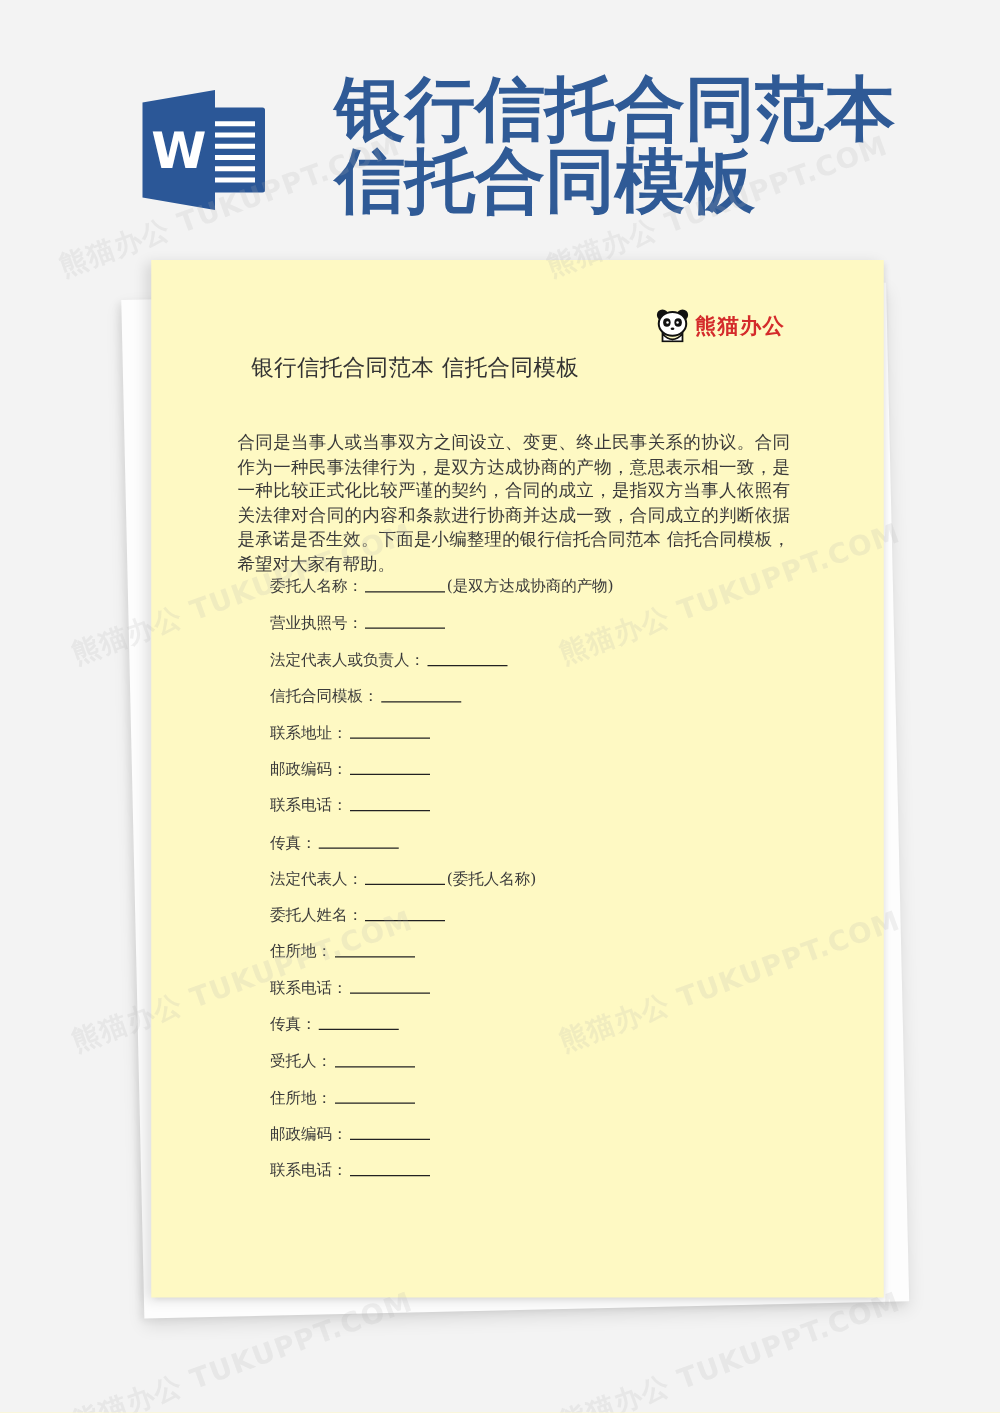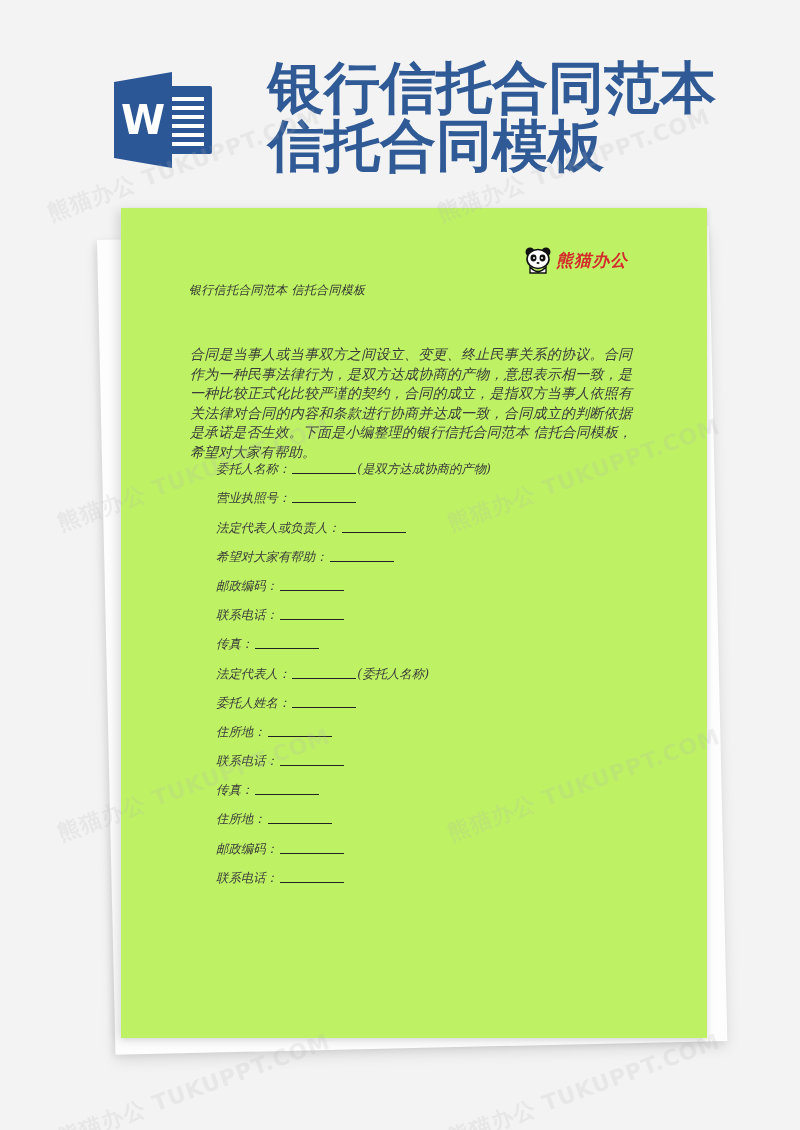--- a/index.html
+++ b/index.html
@@ -24,37 +24,36 @@
     
     .page-back {
       position: absolute; left: 97px; top: 240px; width: 612px; height: 815px;
       background: #fdfdfd;
       transform: rotate(-1.3deg);
       transform-origin: left top;
       box-shadow: 0 6px 14px rgba(0,0,0,0.10), -3px 2px 6px rgba(0,0,0,0.06);
     }
     .page-front {
       position: absolute; left: 121px; top: 208px; width: 586px; height: 830px;
-      background: #bef264;
+      background: #fef9c3;
       box-shadow: -4px 2px 10px rgba(0,0,0,0.12), 2px 2px 4px rgba(0,0,0,0.06);
-      font-style: italic;
     }
 
     
     .brand { position: absolute; left: 403px; top: 38px; display: flex; align-items: center; }
     .panda-icon { width: 28px; height: 28px; margin-right: 4px; }
     .brand-text {
       font-family: "DejaVu Sans", "Liberation Sans", sans-serif;
       font-weight: bold; font-size: 17px; color: #d42b2b; letter-spacing: 1px;
     }
 
     .doc-title {
-      position: absolute; left: 68px; top: 74px;
+      position: absolute; left: 80px; top: 74px;
       font-family: "DejaVu Sans", "Liberation Sans", sans-serif;
-      font-size: 12px; color: #333; letter-spacing: 0.3px;
+      font-size: 18px; color: #333; letter-spacing: 0.3px;
     }
 
     .intro {
       position: absolute; left: 69px; top: 137px; width: 442px;
       font-size: 14px; line-height: 19.6px; color: #3a3a3a;
       text-align: justify;
     }
 
     .fields { position: absolute; left: 95px; top: 241px; }
     .field {
@@ -127,21 +126,25 @@
       </div>
     <div class="field">
         <span class="label">营业执照号：</span>
         <span class="blank"></span>
       </div>
     <div class="field">
         <span class="label">法定代表人或负责人：</span>
         <span class="blank"></span>
       </div>
     <div class="field">
-        <span class="label">希望对大家有帮助：</span>
+        <span class="label">信托合同模板：</span>
+        <span class="blank"></span>
+      </div>
+    <div class="field">
+        <span class="label">联系地址：</span>
         <span class="blank"></span>
       </div>
     <div class="field">
         <span class="label">邮政编码：</span>
         <span class="blank"></span>
       </div>
     <div class="field">
         <span class="label">联系电话：</span>
         <span class="blank"></span>
       </div>
@@ -161,20 +164,24 @@
     <div class="field">
         <span class="label">住所地：</span>
         <span class="blank"></span>
       </div>
     <div class="field">
         <span class="label">联系电话：</span>
         <span class="blank"></span>
       </div>
     <div class="field">
         <span class="label">传真：</span>
+        <span class="blank"></span>
+      </div>
+    <div class="field">
+        <span class="label">受托人：</span>
         <span class="blank"></span>
       </div>
     <div class="field">
         <span class="label">住所地：</span>
         <span class="blank"></span>
       </div>
     <div class="field">
         <span class="label">邮政编码：</span>
         <span class="blank"></span>
       </div>

